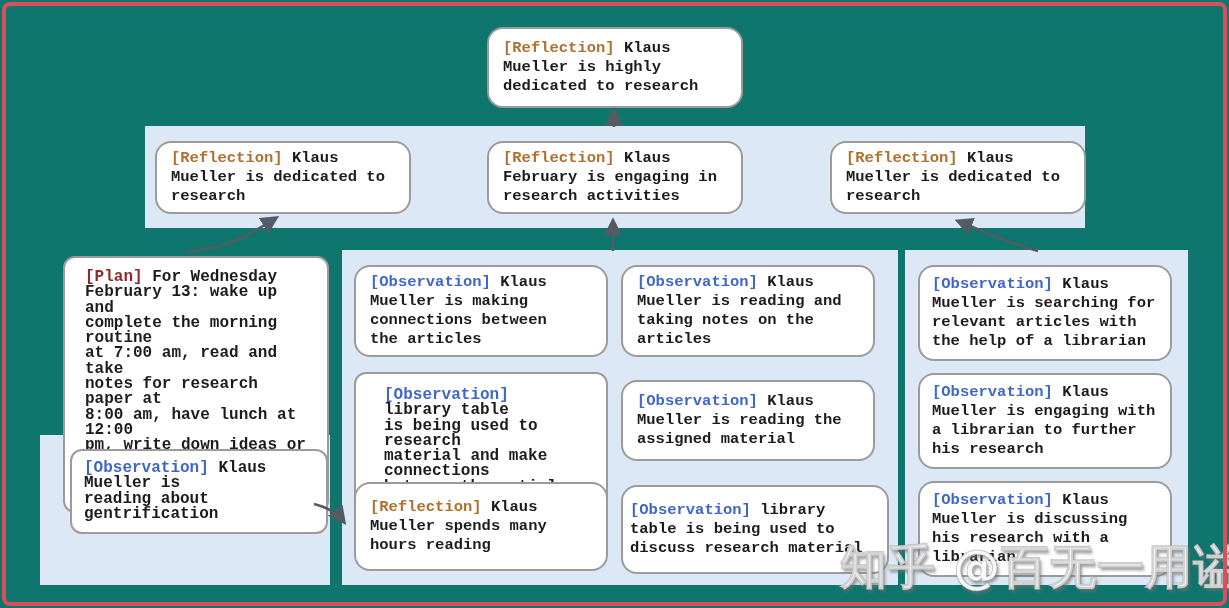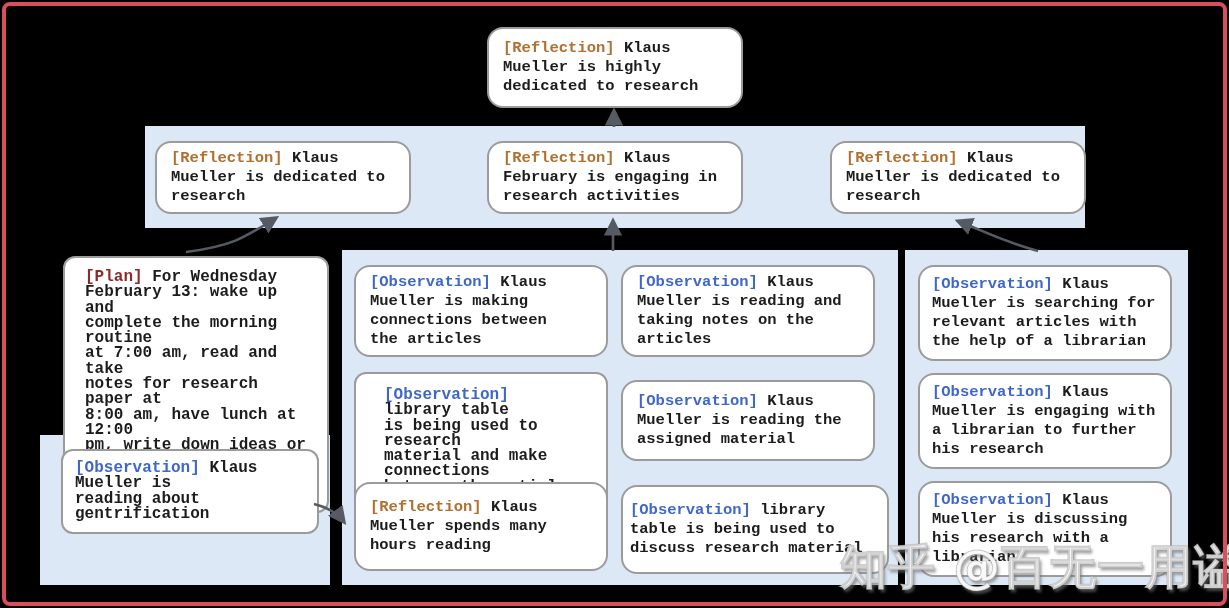--- a/index.html
+++ b/index.html
@@ -1,16 +1,16 @@
 <!DOCTYPE html>
 <html style="--frame: #d94f5c; --panel: #dce8f6; --refl: #b0702f; --obs: #3f67c9; --plan: #8e2a2a; --arrow: #565b63;"><head>
 <meta charset="utf-8">
 <style>
   html,body{margin:0;padding:0;background:#fff;}
-  .stage{position:relative;width:1229px;height:608px;background:#000000;overflow:hidden;
+  .stage{position:relative;width:1229px;height:608px;background:#0f766e;overflow:hidden;
          font-family:"Liberation Mono","DejaVu Sans Mono",monospace;}
   .frame{position:absolute;inset:2px;border:4px solid var(--frame,#d94f5c);border-radius:8px;
          pointer-events:none;z-index:20;}
   .panel{position:absolute;background:var(--panel,#dce8f6);z-index:1;}
   .node{position:absolute;background:#ffffff;border:2px solid #9b9b9b;border-radius:16px;
         white-space:pre-line;color:#1c1c1c;font-weight:700;z-index:2;box-sizing:border-box;}
   .big{font-size:15.5px;line-height:19px;}
   .small{font-size:16px;line-height:15.3px;border-radius:12px;}
   .tag-refl{color:var(--refl,#b0702f);}
   .tag-obs{color:var(--obs,#3f67c9);margin-top:48px;}
@@ -49,21 +49,21 @@
   <div class="node small" style="left:63px;top:256px;width:266px;padding:12px 20px;"><span class="tag-plan">[Plan]</span><span> For Wednesday
 February 13: wake up and
 complete the morning routine
 at 7:00 am, read and take
 notes for research paper at
 8:00 am, have lunch at 12:00
 pm, write down ideas or
 brainstorm potential
 solutions at 1:00 pm, [...]</span></div>
 
-  <div class="node small" style="left:61px;top:449px;width:258px;padding:10px 12px;"><span class="tag-obs">[Observation]</span><span> Klaus Mueller is
+  <div class="node small" style="left:70px;top:449px;width:258px;padding:10px 12px;"><span class="tag-obs">[Observation]</span><span> Klaus Mueller is
 reading about gentrification</span></div>
 
   <div class="node big" style="left:354px;top:265px;width:254px;padding:6px 14px;"><span class="tag-obs">[Observation]</span><span> Klaus
 Mueller is making
 connections between
 the articles</span></div>
   <div class="node small" style="left:354px;top:372px;width:254px;padding:14px 28px;"><span class="tag-obs">[Observation]</span><span> library table
 is being used to research
 material and make connections
 between the articles</span></div>

